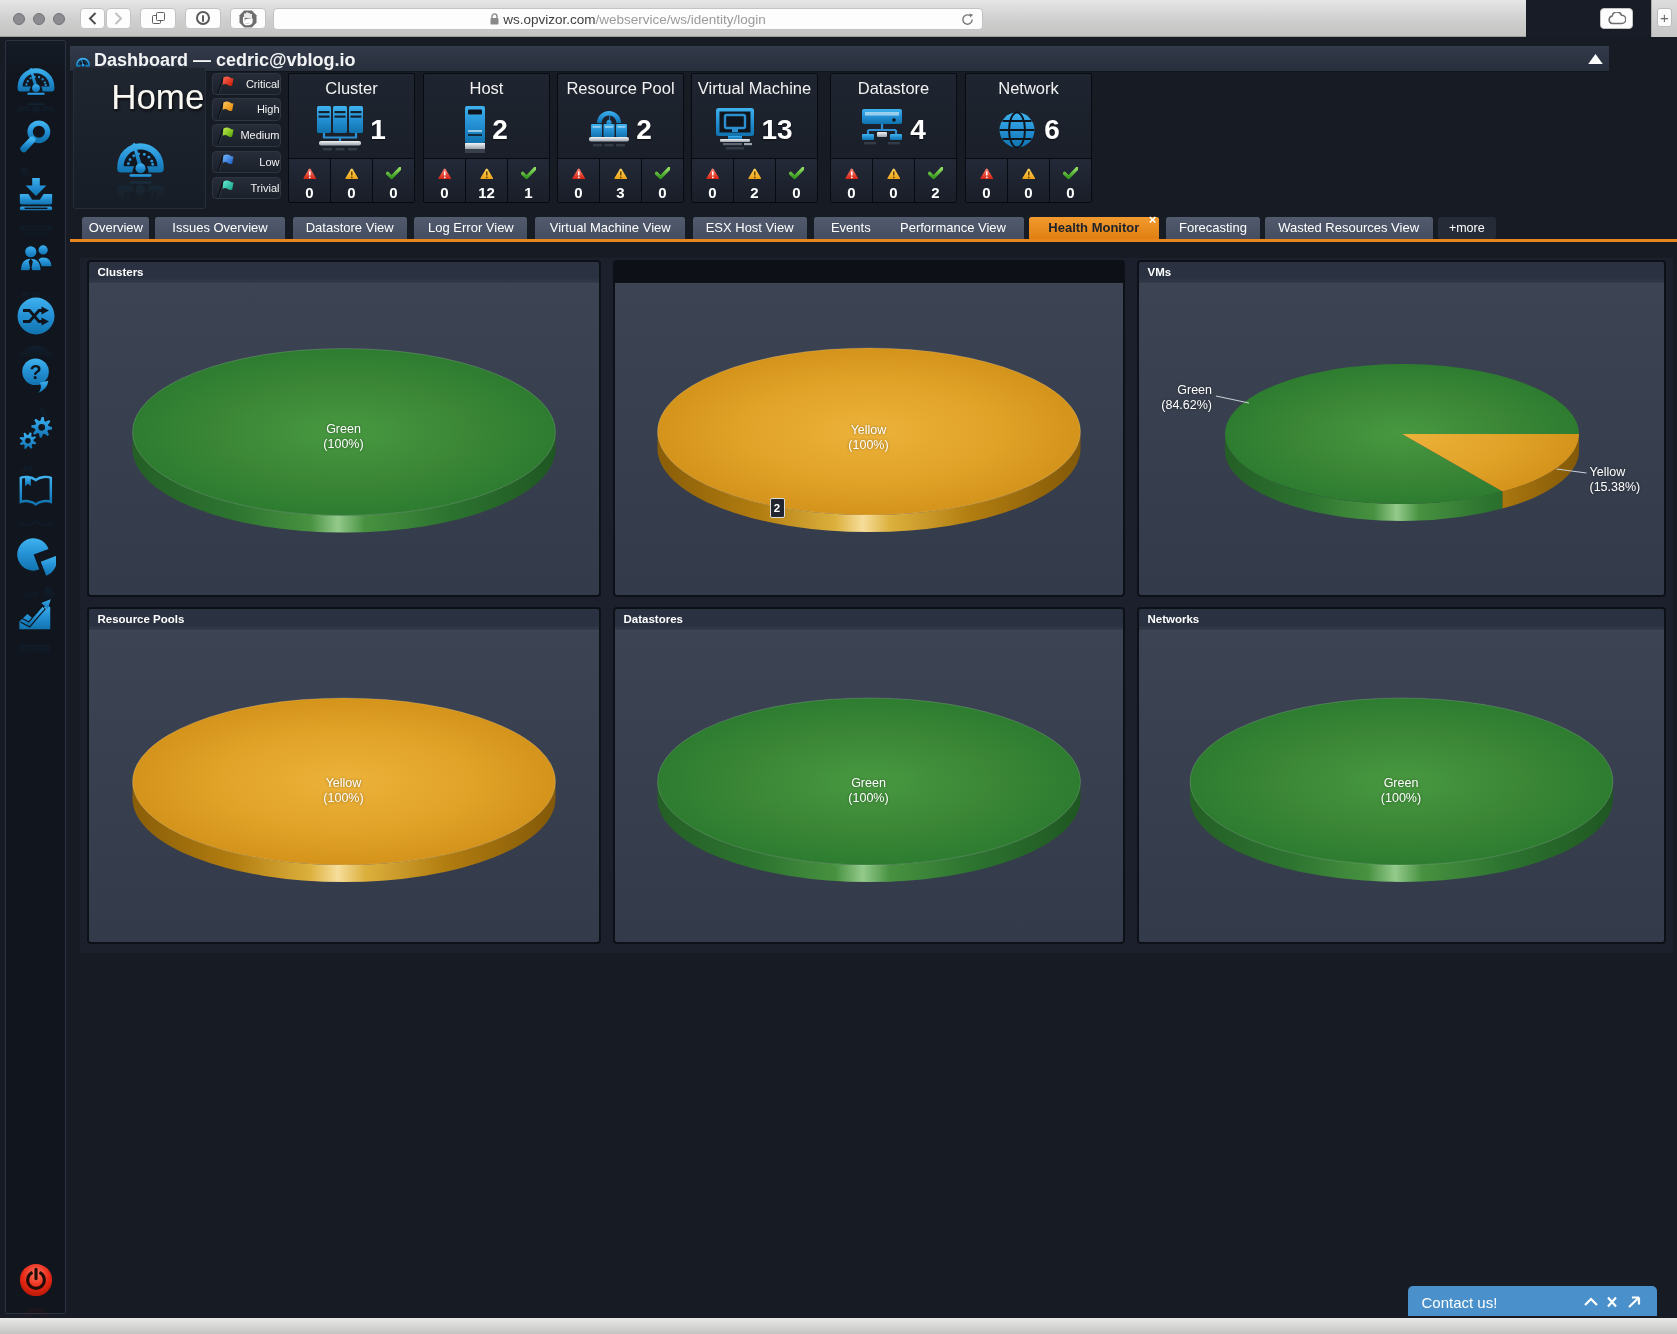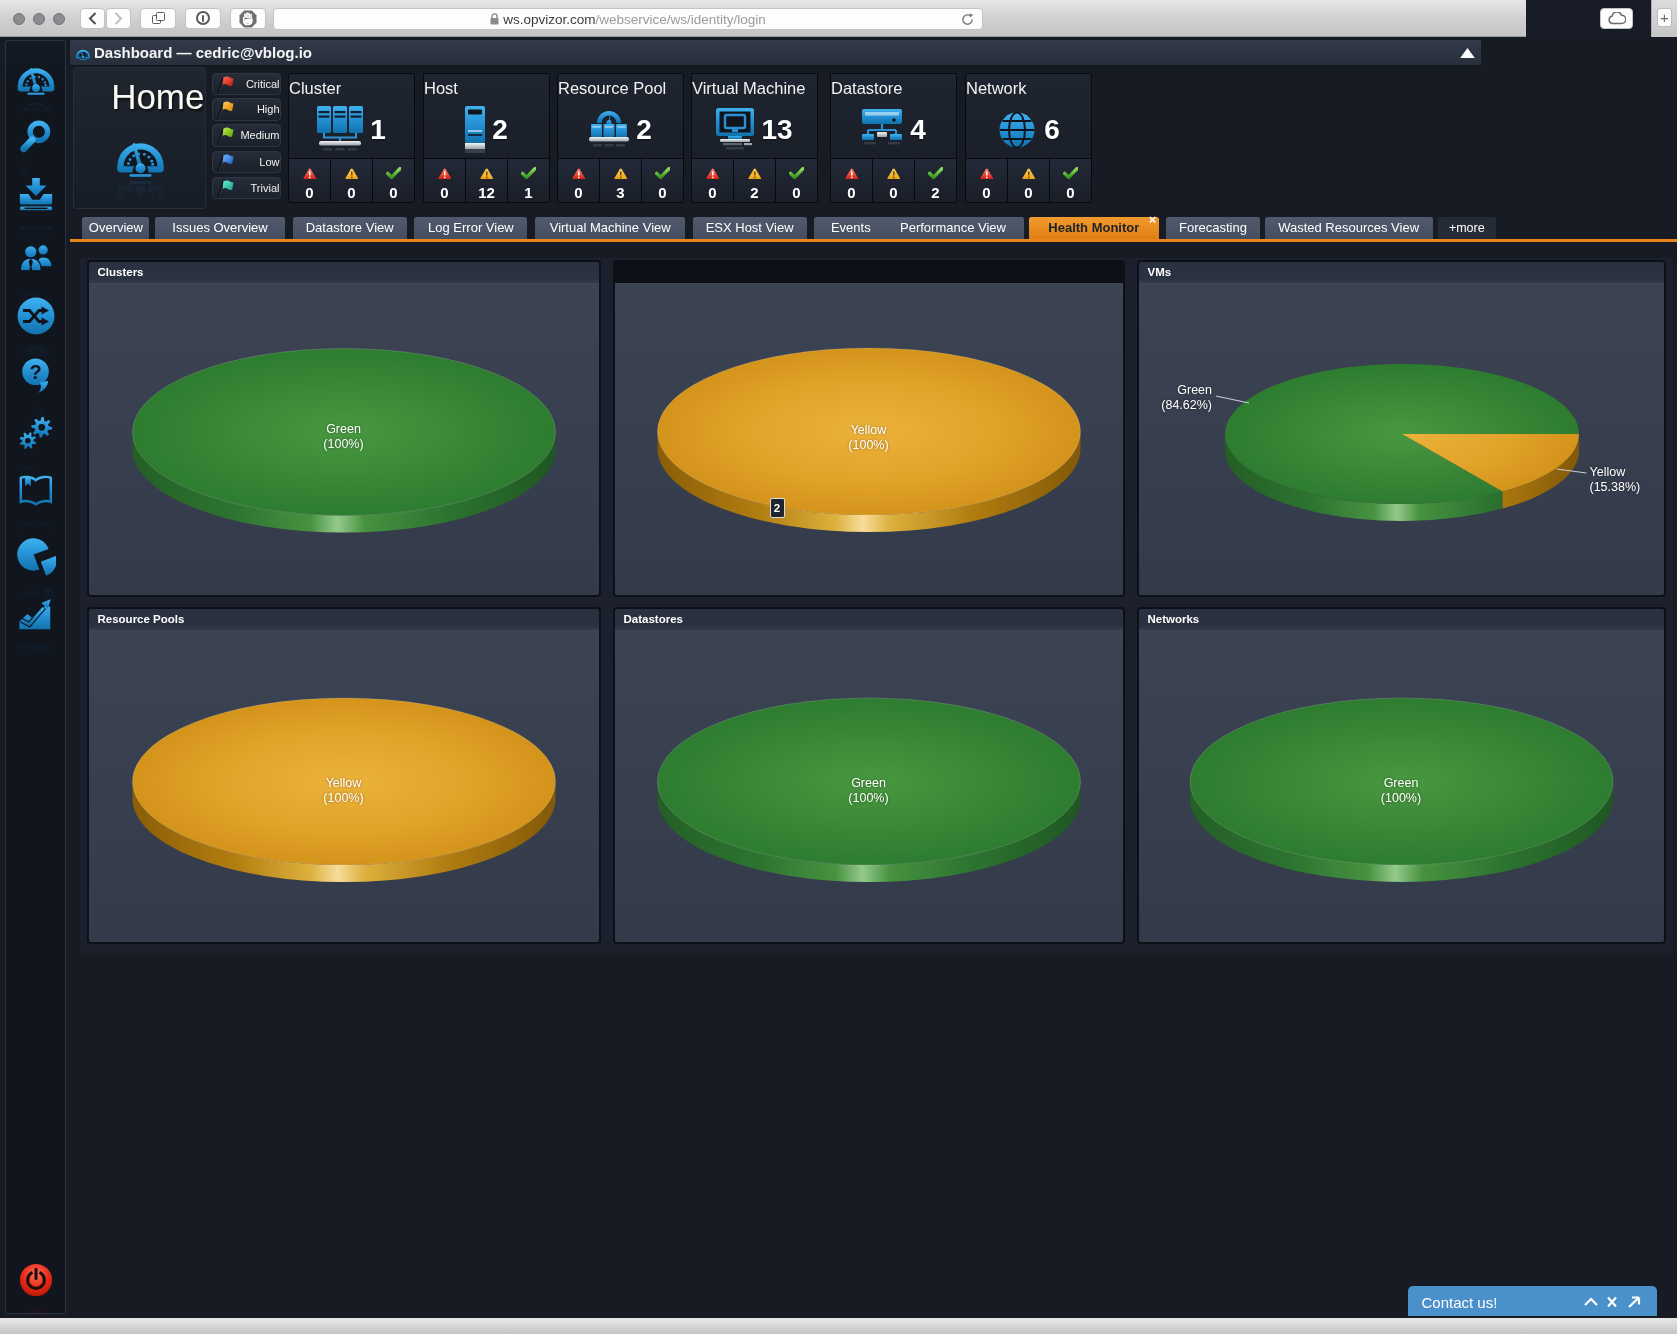--- a/index.html
+++ b/index.html
@@ -5,28 +5,28 @@
 #root{position:relative;width:1677px;height:1334px}
 
 #chrome{position:absolute;left:0;top:0;width:1526px;height:37px;background:linear-gradient(#e6e6e6,#cfcfcf 55%,#c4c4c3);border-bottom:1px solid #9c9c9c}
 .tl{position:absolute;top:13px;width:12px;height:12px;border-radius:50%;background:#8b8b90;border:0.5px solid #737378}
 .cbtn{position:absolute;top:7.5px;height:21px;background:#fdfdfd;border:1px solid #c3c3c3;border-radius:4px;color:#5f5f5f;text-align:center}
 
 #app{position:absolute;left:0;top:37px;width:1677px;height:1281px;background:#161b24}
 #sidebar{position:absolute;left:5px;top:3px;width:61px;height:1274px;background:linear-gradient(#151b24,#10151e 40px);border:1px solid #2b3342;border-radius:2px}
 .sic{position:absolute;left:50%;transform:translateX(-50%)}
 .sic .refl{position:absolute;left:0;top:100%;transform:scaleY(-1);opacity:0.13;-webkit-mask-image:linear-gradient(rgba(0,0,0,0) 55%,#000);mask-image:linear-gradient(rgba(0,0,0,0) 55%,#000)}
-#titlebar{position:absolute;left:70px;top:3px;width:1411px;height:26px;background:linear-gradient(#333b4a,#272e3c);border-bottom:1px solid #10141b;color:#f2f3f5;font-size:15px;font-weight:bold}
+#titlebar{position:absolute;left:70px;top:9px;width:1539px;height:26px;background:linear-gradient(#333b4a,#272e3c);border-bottom:1px solid #10141b;color:#f2f3f5;font-size:18px;font-weight:bold}
 
 .panelbox{position:absolute;background:linear-gradient(#20262f,#171d26);border:1px solid #272e3a;border-radius:3px}
 .legrow{position:absolute;left:0;width:69px;height:22.5px;background:linear-gradient(#272d38,#1b212b);border:1px solid #2f3643;border-radius:4px}
 .legrow span{position:absolute;left:12px;right:0;top:4px;text-align:right;font-size:11px;color:#f2f2f2}
 .legrow svg{position:absolute;left:2px;top:2px}
 .card{position:absolute;top:36px;width:127px;height:130px;background:linear-gradient(#1f2530,#171c26);border:1px solid #070b11;border-radius:2px}
-.ct{position:absolute;top:5px;left:0;width:100%;text-align:left;font-size:16.5px;color:#f2f2f2}
+.ct{position:absolute;top:5px;left:0;width:100%;text-align:center;font-size:16.5px;color:#f2f2f2}
 .cicon{position:absolute;top:27px;left:0;width:100%;height:58px;display:flex;align-items:center;justify-content:center;gap:7px}
 .cnum{font-size:28px;font-weight:bold;color:#fff;text-shadow:0 1px 2px rgba(0,0,0,.6)}
 .cstats{position:absolute;left:0;bottom:0;width:100%;height:44px;border-top:1px solid #070b11;display:flex}
 .cstats .cell{flex:1;border-right:1px solid #070b11;background:linear-gradient(#232937,#191e28);text-align:center;padding-top:6px}
 .cstats .cell:last-child{border-right:none}
 .cell .n{display:block;font-size:15px;font-weight:bold;color:#fff;margin-top:1px}
 
 .tab{position:absolute;top:0;height:22px;background:linear-gradient(#525b6e,#454e61);border-radius:2.5px 2.5px 0 0;color:#fff;font-size:13px;text-align:center;line-height:22px}
 
 .panel{position:absolute;background:#0d1016;border-radius:4px;padding:2px}

